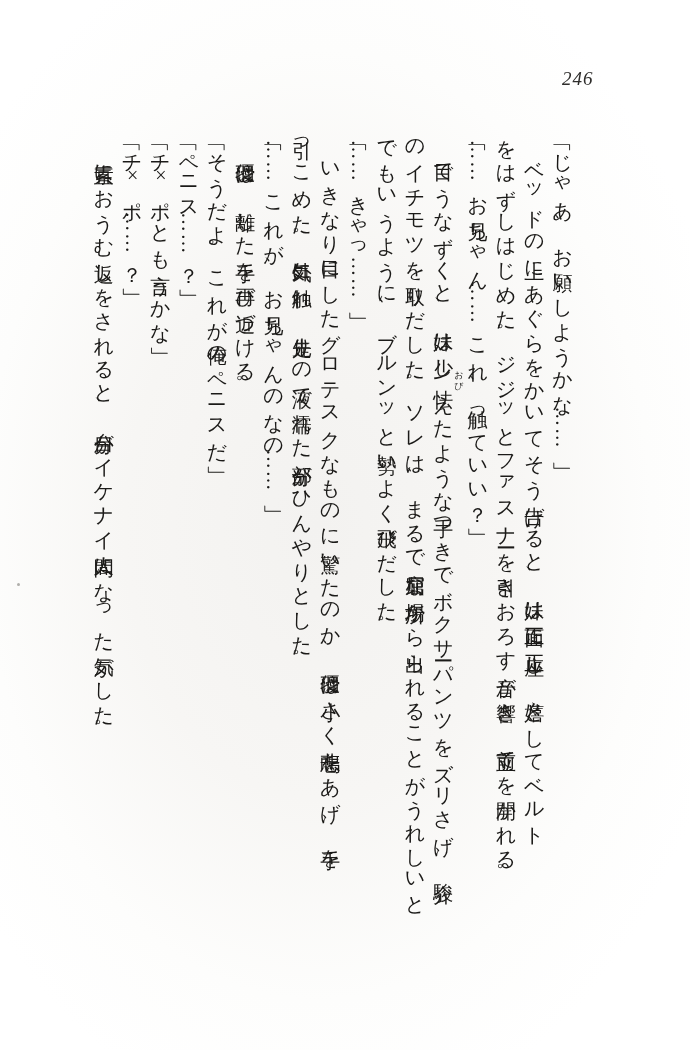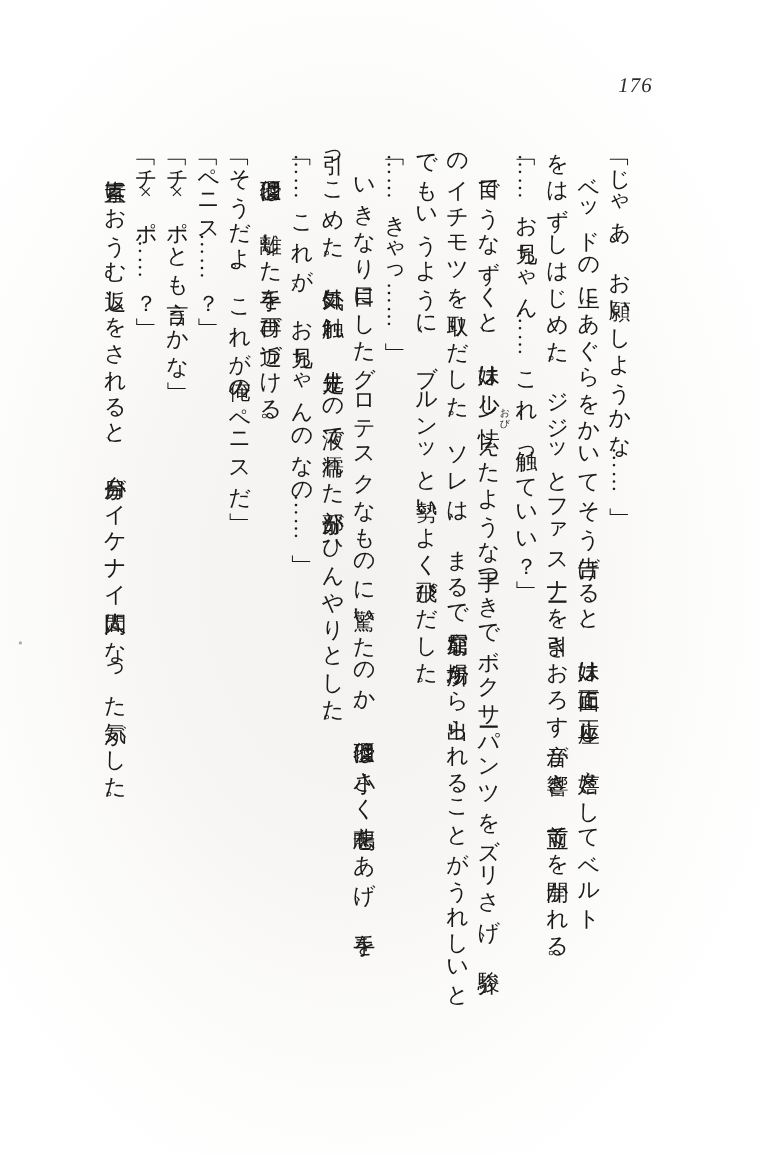--- a/index.html
+++ b/index.html
@@ -65,21 +65,21 @@
     border-radius: 50%;
     background: #8f8d89;
     opacity: 0.7;
   }
 </style>
 </head>
 <body>
 
 <div class="book-page">
 
-  <div class="page-number">176</div>
+  <div class="page-number">246</div>
 
   <div class="page-text">
       <p class="indent-dialogue">「じゃあ、お願いしようかな……」</p>
       <p class="indent-paragraph">ベッドの上にあぐらをかいてそう告げると、妹は正面に正座し、嬉々としてベルト</p>
       <p class="indent-none">をはずしはじめた。ジジッとファスナーを引きおろす音が響き、前立てを開かれる。</p>
       <p class="indent-dialogue">「……お兄ちゃん……これ、触っていい？」</p>
       <p class="indent-paragraph">目でうなずくと、妹は少し<ruby>怯<rt>おび</rt></ruby>えたような手つきでボクサーパンツをズリさげ、駿介</p>
       <p class="indent-none">のイチモツを取りだした。ソレは、まるで窮屈な場所から出られることがうれしいと</p>
       <p class="indent-none">でもいうように、ブルンッと勢いよく飛びだした。</p>
       <p class="indent-dialogue">「……きゃっ……」</p>

